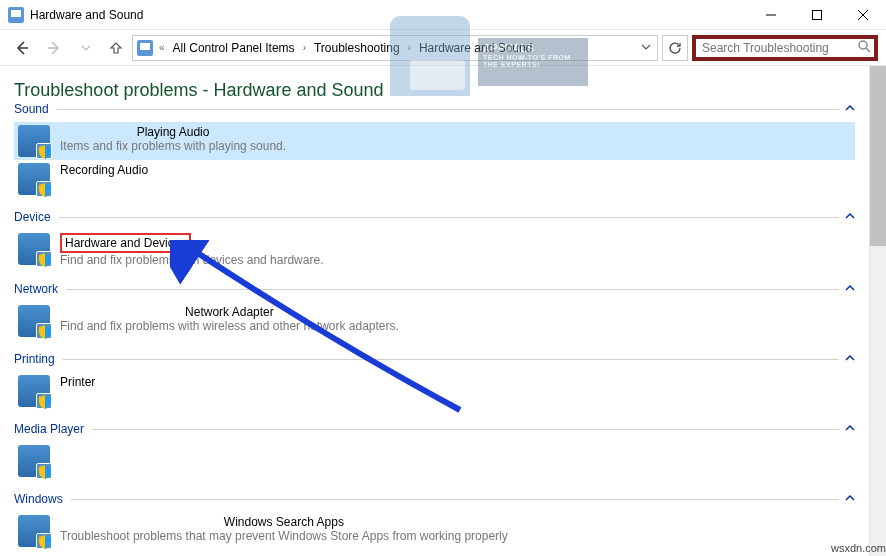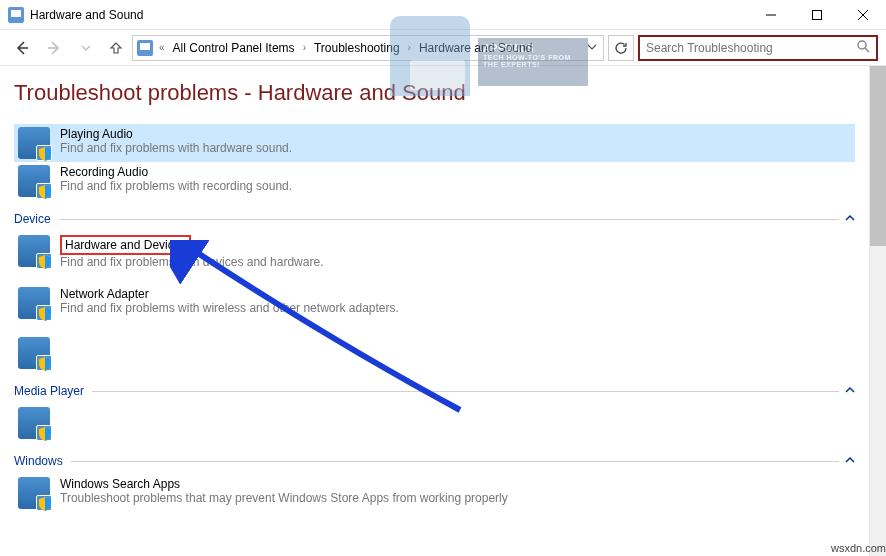--- a/index.html
+++ b/index.html
@@ -16,46 +16,46 @@
     .navbar { height: 36px; display: flex; align-items: center; padding: 0 8px; gap: 4px; border-bottom: 1px solid #e5e5e5; }
     .nav-arrow { width: 28px; height: 28px; display: flex; align-items: center; justify-content: center; }
     .nav-arrow.disabled { color: #bbb; }
     .nav-up { width: 24px; height: 24px; display: flex; align-items: center; justify-content: center; color: #444; }
     .breadcrumb-box { flex: 1; height: 26px; border: 1px solid #ccc; display: flex; align-items: center; padding: 0 2px; font-size: 12px; }
     .bc-icon { width: 16px; height: 16px; margin: 0 2px; }
     .bc-chev { padding: 0 4px; color: #666; font-size: 10px; }
     .bc-item { padding: 0 4px; white-space: nowrap; }
     .bc-dropdown { margin-left: auto; width: 18px; text-align: center; }
     .refresh-btn { width: 26px; height: 26px; border: 1px solid #ccc; display: flex; align-items: center; justify-content: center; }
-    .search-box { width: 240px; height: 26px; border: 2px solid #7f1d1d; display: flex; align-items: center; padding: 0 6px; font-size: 12px; color: #888; justify-content: space-between; }
+    .search-box { width: 186px; height: 26px; border: 4px solid #7f1d1d; display: flex; align-items: center; padding: 0 6px; font-size: 12px; color: #888; justify-content: space-between; }
     .search-box input { border: none; outline: none; flex: 1; font-size: 12px; }
     .search-ico { color: #888; }
     
     
     .content-wrap { display: flex; height: calc(100% - 66px); }
     .content { flex: 1; padding: 14px 14px 0 14px; overflow-y: hidden; }
     .scrollbar { width: 17px; background: #f0f0f0; border-left: 1px solid #e5e5e5; position: relative; }
     .scroll-thumb { position: absolute; top: 0; width: 100%; height: 180px; background: #c2c2c2; }
     
-    .page-title { font-size: 22px; color: #7f1d1d; font-weight: normal; margin-bottom: 18px; }
+    .page-title { font-size: 18px; color: #14532d; font-weight: normal; margin-bottom: 1px; }
     
     .section { margin-bottom: 12px; }
     .section-header { display: flex; align-items: center; font-size: 12px; color: #003399; margin-bottom: 6px; }
     .section-title { margin-right: 8px; }
     .section-line { flex: 1; height: 1px; background: #d0d0d0; }
     .section-chevron { color: #003399; margin-left: 6px; font-size: 10px; }
     
     .item { display: flex; align-items: flex-start; padding: 3px 4px; gap: 10px; }
     .item.selected { background: #cce8ff; }
     .item-icon-wrap { width: 32px; height: 32px; position: relative; flex-shrink: 0; }
     .item-icon { width: 32px; height: 32px; background: linear-gradient(#87b7e8, #5c96d6); border-radius: 3px; position: relative; }
     .item-icon.monitor { background: linear-gradient(#4a90d0, #2c6aa8); }
     .item-icon::after { content: ""; position: absolute; right: -2px; bottom: -2px; width: 14px; height: 14px; background: #4a90d0; border: 1px solid #fff; border-radius: 2px; }
     .shield { position: absolute; right: -2px; bottom: -2px; }
-    .item-text { display: flex; flex-direction: column; }
+    .item-text { display: flex; flex-direction: column; text-align: center; }
     .item-title { font-size: 12px; color: #000; }
     .item-title.highlighted { border: 2px solid #e03030; padding: 1px 3px; display: inline-block; width: fit-content; }
     .item-desc { font-size: 12px; color: #777; }
     
     
     .watermark { position: absolute; top: 6px; left: 350px; width: 190px; height: 90px; opacity: 0.45; z-index: 5; pointer-events: none; margin-left: 40px; }
     .wm-char { width: 80px; height: 80px; background: #7aa8d0; border-radius: 10px 10px 0 0; position: absolute; left: 0; top: 10px; }
     .wm-panel { position: absolute; left: 88px; top: 32px; width: 110px; height: 48px; background: #5a7694; padding: 5px; font-size: 7px; color: #d5e0ee; font-weight: bold; letter-spacing: 0.5px; }
     .wm-panel .wm-title { font-size: 10px; color: #e8f0f8; }
     .wm-laptop { position: absolute; left: 20px; top: 54px; width: 55px; height: 30px; background: #c5d5e5; border-radius: 3px; }
@@ -152,44 +152,50 @@
         </svg>
     </span>
   </div>
 </div>
 
 <div class="content-wrap">
   <div class="content">
     <h1 class="page-title">Troubleshoot problems - Hardware and Sound</h1>
     <div id="sections">
         <div class="section">
+          <div class="section-header">
+            <span class="section-title">Sound</span>
+            <div class="section-line"></div>
+            <span class="section-chevron"><svg width="10" height="10" viewBox="0 0 10 10">
+                <path d="M1 7 L5 3 L9 7" fill="none" stroke="#003399" stroke-width="1.5"></path>
+              </svg></span>
+          </div>
           <div class="item selected">
             <div class="item-icon-wrap">
               <div class="item-icon monitor"></div>
               <svg class="shield" width="14" height="14" viewBox="0 0 14 14">
                 <path d="M7 0 L13 2 L13 7 Q13 12 7 14 Q1 12 1 7 L1 2 Z" fill="#ffc107"></path>
                 <path d="M7 0 L13 2 L13 7 Q13 12 7 14 L7 0 Z" fill="#2196f3"></path>
               </svg>
             </div>
             <div class="item-text">
               <span class="item-title">Playing Audio</span>
-              <span class="item-desc">Find and fix problems with hardware sound.</span>
+              <span class="item-desc">Items and fix problems with playing sound.</span>
             </div>
           </div>
           <div class="item">
             <div class="item-icon-wrap">
               <div class="item-icon monitor"></div>
               <svg class="shield" width="14" height="14" viewBox="0 0 14 14">
                 <path d="M7 0 L13 2 L13 7 Q13 12 7 14 Q1 12 1 7 L1 2 Z" fill="#ffc107"></path>
                 <path d="M7 0 L13 2 L13 7 Q13 12 7 14 L7 0 Z" fill="#2196f3"></path>
               </svg>
             </div>
             <div class="item-text">
               <span class="item-title">Recording Audio</span>
-              <span class="item-desc">Find and fix problems with recording sound.</span>
             </div>
           </div>
         </div>
         <div class="section">
           <div class="section-header">
             <span class="section-title">Device</span>
             <div class="section-line"></div>
             <span class="section-chevron"><svg width="10" height="10" viewBox="0 0 10 10">
                 <path d="M1 7 L5 3 L9 7" fill="none" stroke="#003399" stroke-width="1.5"></path>
               </svg></span>
@@ -202,44 +208,59 @@
                 <path d="M7 0 L13 2 L13 7 Q13 12 7 14 L7 0 Z" fill="#2196f3"></path>
               </svg>
             </div>
             <div class="item-text">
               <span class="item-title highlighted">Hardware and Devices</span>
               <span class="item-desc">Find and fix problems with devices and hardware.</span>
             </div>
           </div>
         </div>
         <div class="section">
+          <div class="section-header">
+            <span class="section-title">Network</span>
+            <div class="section-line"></div>
+            <span class="section-chevron"><svg width="10" height="10" viewBox="0 0 10 10">
+                <path d="M1 7 L5 3 L9 7" fill="none" stroke="#003399" stroke-width="1.5"></path>
+              </svg></span>
+          </div>
           <div class="item">
             <div class="item-icon-wrap">
               <div class="item-icon monitor"></div>
               <svg class="shield" width="14" height="14" viewBox="0 0 14 14">
                 <path d="M7 0 L13 2 L13 7 Q13 12 7 14 Q1 12 1 7 L1 2 Z" fill="#ffc107"></path>
                 <path d="M7 0 L13 2 L13 7 Q13 12 7 14 L7 0 Z" fill="#2196f3"></path>
               </svg>
             </div>
             <div class="item-text">
               <span class="item-title">Network Adapter</span>
               <span class="item-desc">Find and fix problems with wireless and other network adapters.</span>
             </div>
           </div>
         </div>
         <div class="section">
-          <div class="item">
-            <div class="item-icon-wrap">
-              <div class="item-icon monitor"></div>
-              <svg class="shield" width="14" height="14" viewBox="0 0 14 14">
-                <path d="M7 0 L13 2 L13 7 Q13 12 7 14 Q1 12 1 7 L1 2 Z" fill="#ffc107"></path>
-                <path d="M7 0 L13 2 L13 7 Q13 12 7 14 L7 0 Z" fill="#2196f3"></path>
-              </svg>
-            </div>
-            <div class="item-text">
+          <div class="section-header">
+            <span class="section-title">Printing</span>
+            <div class="section-line"></div>
+            <span class="section-chevron"><svg width="10" height="10" viewBox="0 0 10 10">
+                <path d="M1 7 L5 3 L9 7" fill="none" stroke="#003399" stroke-width="1.5"></path>
+              </svg></span>
+          </div>
+          <div class="item">
+            <div class="item-icon-wrap">
+              <div class="item-icon monitor"></div>
+              <svg class="shield" width="14" height="14" viewBox="0 0 14 14">
+                <path d="M7 0 L13 2 L13 7 Q13 12 7 14 Q1 12 1 7 L1 2 Z" fill="#ffc107"></path>
+                <path d="M7 0 L13 2 L13 7 Q13 12 7 14 L7 0 Z" fill="#2196f3"></path>
+              </svg>
+            </div>
+            <div class="item-text">
+              <span class="item-title">Printer</span>
             </div>
           </div>
         </div>
         <div class="section">
           <div class="section-header">
             <span class="section-title">Media Player</span>
             <div class="section-line"></div>
             <span class="section-chevron"><svg width="10" height="10" viewBox="0 0 10 10">
                 <path d="M1 7 L5 3 L9 7" fill="none" stroke="#003399" stroke-width="1.5"></path>
               </svg></span>

